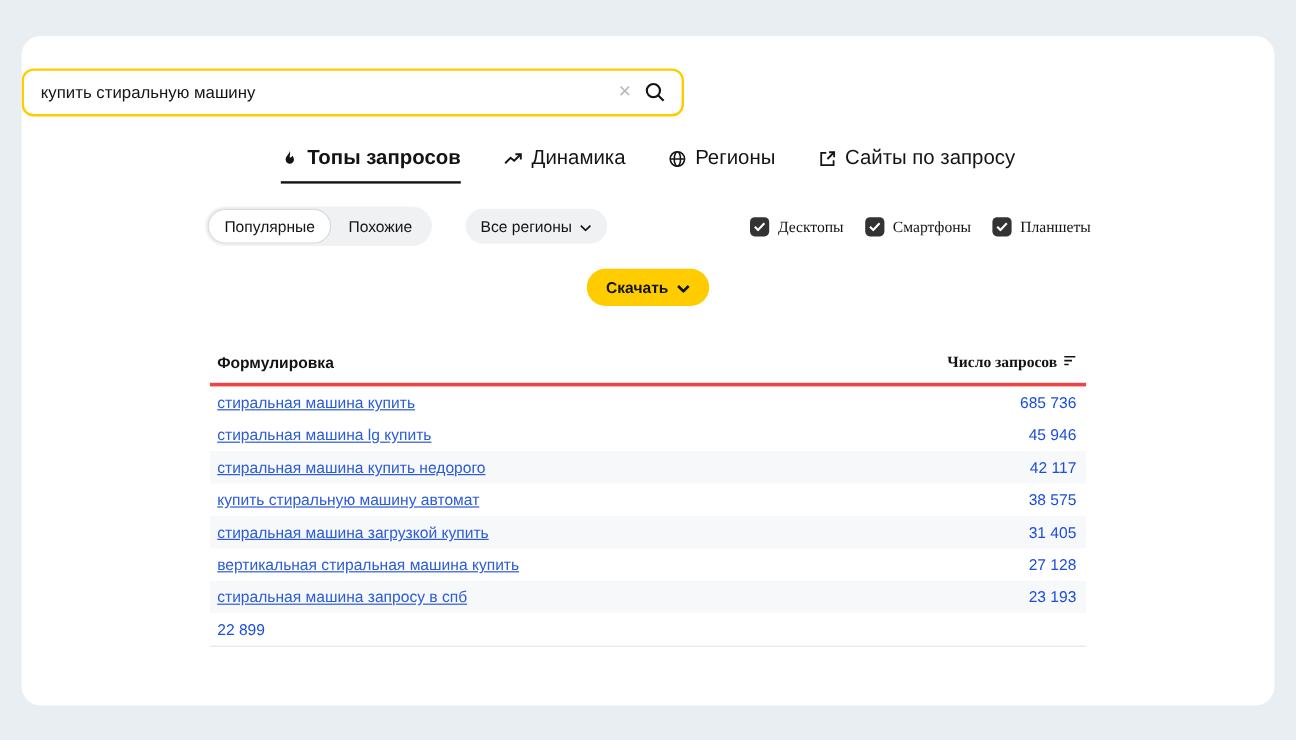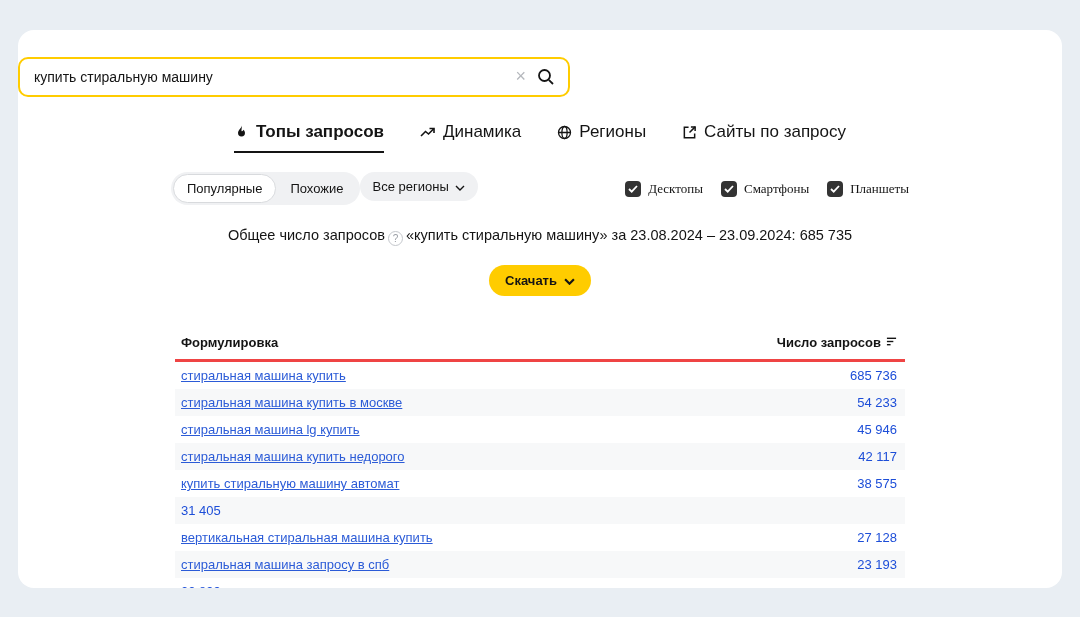--- a/index.html
+++ b/index.html
@@ -40,21 +40,21 @@
     font-size:17px; padding-bottom:9px; cursor:pointer;
     border-bottom:2px solid transparent;
   }
   .tab.active { font-weight:bold; border-bottom-color:#141414; }
   .tab svg { display:block; }
   
   .filters {
     width:738px; margin:19px auto 0;
     display:flex; align-items:center; justify-content:space-between;
   }
-  .left-filters { display:flex; align-items:flex-start; gap:0; }
+  .left-filters { display:flex; align-items:center; gap:28px; }
   .pill-group {
     display:flex; background:#f0f1f3; border-radius:18px; padding:2px;
   }
   .pill {
     font-size:13px; padding:6px 13px; border-radius:16px; cursor:pointer;
     color:#141414; border:1px solid transparent;
   }
   .pill.active { background:#fff; border-color:#d8dadd; }
   .regions-btn {
     display:flex; align-items:center; gap:6px;
@@ -82,21 +82,21 @@
     display:flex; align-items:center; gap:7px; cursor:pointer;
     font-family:"Liberation Sans", sans-serif; color:#141414;justify-content:center;
   }
   
   .table { width:730px; margin:33px auto 0; }
   .thead {
     display:flex; justify-content:space-between; align-items:center;
     font-size:13px; font-weight:bold;
     padding:6px 8px 9px 6px; border-bottom:3px solid #ef4444;gap:28px;
   }
-  .th-right { display:flex; align-items:center; gap:5px; cursor:pointer; }
+  .th-right { display:flex; align-items:center; gap:5px; cursor:pointer;font-family:Liberation Serif, serif; }
   .trow {
     display:flex; justify-content:space-between; align-items:center;
     padding:6px 8px 6px 6px; font-size:13px;
   }
   .trow.alt { background:#f7f8f9; }
   .trow:last-child { border-bottom:1px solid #e3e5e8; }
   a.phrase { color:var(--link,#2b5bd7); text-decoration:underline; cursor:pointer; }
   .count { color:#1d4ed8; }
 </style>
 </head>
@@ -193,25 +193,20 @@
         <span class="checkbox">
           <svg width="10" height="8" viewBox="0 0 10 8" fill="none" stroke="#fff" stroke-width="1.8">
             <polyline points="1,4 3.7,6.6 9,1"></polyline>
           </svg>
         </span>
         <span>Планшеты</span>
       </label>
     </div>
   </div>
 
-  <div class="summary">
-    <span>Общее число запросов</span><span class="help-icon">?</span><span>«купить стиральную машину»</span>
-    <span>за 23.08.2024 – 23.09.2024:</span>
-    <span>685 735</span>
-  </div>
 
   <div class="dl-wrap">
     <button class="download-btn">
       <span>Скачать</span>
       <span>
         <svg width="11" height="7" viewBox="0 0 10 6" fill="none" stroke="#141414" stroke-width="2">
           <polyline points="1,1 5,5 9,1"></polyline>
         </svg>
       </span>
     </button>
@@ -229,37 +224,34 @@
             <line x1="1" y1="9.5" x2="5" y2="9.5"></line>
           </svg>
         </span>
       </span>
     </div>
 
     <div class="trow">
       <a class="phrase">стиральная машина купить</a>
       <span class="count">685 736</span>
     </div>
-    <div class="trow alt">
-      <a class="phrase">стиральная машина купить в москве</a>
-      <span class="count">54 233</span>
-    </div>
     <div class="trow">
       <a class="phrase">стиральная машина lg купить</a>
       <span class="count">45 946</span>
     </div>
     <div class="trow alt">
       <a class="phrase">стиральная машина купить недорого</a>
       <span class="count">42 117</span>
     </div>
     <div class="trow">
       <a class="phrase">купить стиральную машину автомат</a>
       <span class="count">38 575</span>
     </div>
     <div class="trow alt">
+      <a class="phrase">стиральная машина загрузкой купить</a>
       <span class="count">31 405</span>
     </div>
     <div class="trow">
       <a class="phrase">вертикальная стиральная машина купить</a>
       <span class="count">27 128</span>
     </div>
     <div class="trow alt">
       <a class="phrase">стиральная машина запросу в спб</a>
       <span class="count">23 193</span>
     </div>

